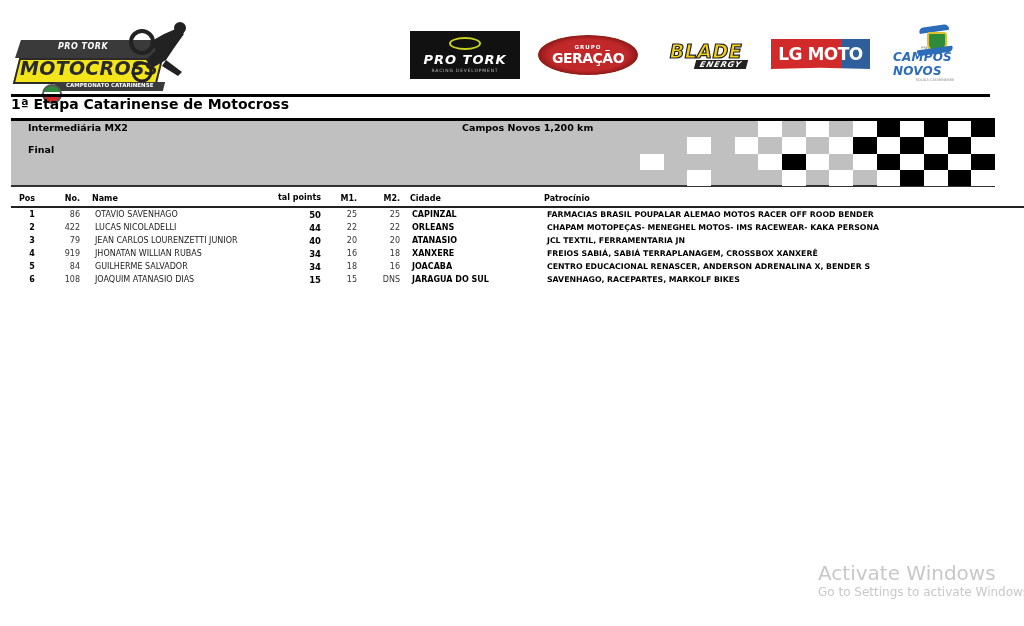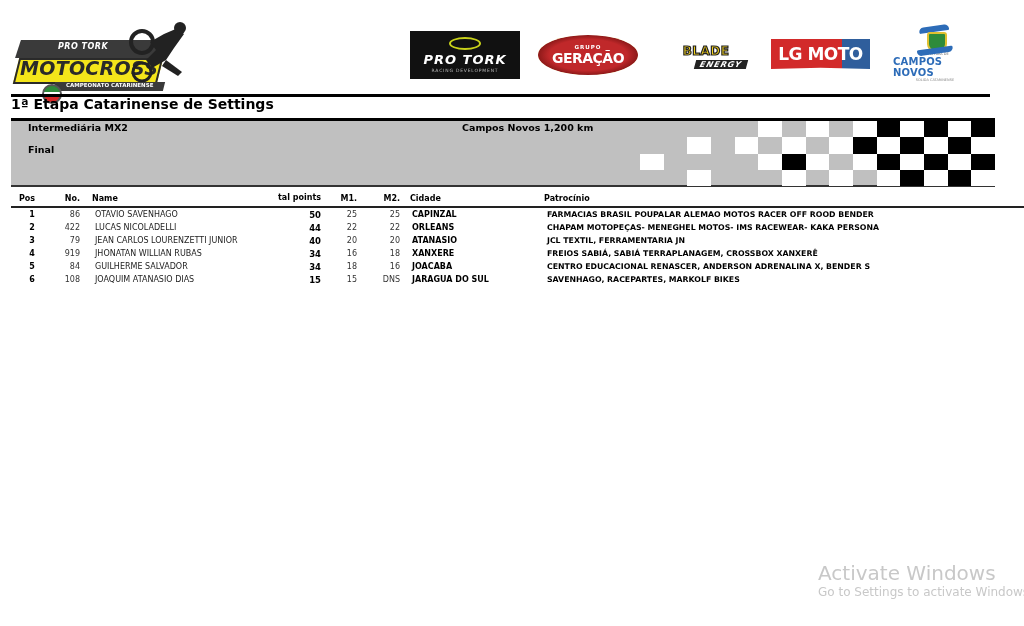--- a/index.html
+++ b/index.html
@@ -46,40 +46,40 @@
   #sponsor-protork .tag { color: #bbb; font-size: 4.5px; letter-spacing: 0.8px; margin-top: 1px; }
   #sponsor-geracao {
     left: 538px; top: 35px; width: 100px; height: 40px; border-radius: 50%;
     background: radial-gradient(ellipse at center, #c0282a 55%, #8f1a1a 70%, #d9a640 72%, #b8862a 80%);
     flex-direction: column;
   }
   #sponsor-geracao .small { color: #fff; font-size: 5.5px; font-weight: bold; letter-spacing: 1px; }
   #sponsor-geracao .big { color: #fff; font-size: 14px; font-weight: bold; letter-spacing: -0.5px; }
   #sponsor-blade { left: 652px; top: 38px; width: 108px; height: 34px; flex-direction: column; }
   #sponsor-blade .big {
-    font-size: 12px; font-weight: bold; color: #f3d11a;
+    font-size: 19px; font-weight: bold; font-style: italic; color: #f3d11a;
     -webkit-text-stroke: 1.2px #222; letter-spacing: 0.5px; line-height: 18px;
   }
   #sponsor-blade .small {
     background: #222; color: #fff; font-size: 8px; font-weight: bold; font-style: italic;
     padding: 0 5px; transform: skewX(-15deg); margin-left: 30px; letter-spacing: 1px;
   }
   #sponsor-lgmoto {
     left: 771px; top: 39px; width: 99px; height: 30px;
     background: linear-gradient(90deg, #d22a2a 0 72%, #2f5e9c 72%);
     color: #fff; font-size: 17px; font-weight: bold; letter-spacing: -0.5px;
     clip-path: polygon(0 0, 100% 0, 100% 100%, 50% 96%, 0 100%);
   }
   #sponsor-campos { left: 893px; top: 24px; width: 84px; height: 58px; flex-direction: column; }
   #sponsor-campos .emblem { position: relative; width: 52px; height: 34px; }
   #sponsor-campos .swoosh1 { position: absolute; left: 10px; top: 2px; width: 30px; height: 6px; background: #2d6cb8; border-radius: 6px 6px 2px 2px; transform: rotate(-8deg); }
   #sponsor-campos .swoosh2 { position: absolute; left: 8px; top: 24px; width: 36px; height: 6px; background: #2d6cb8; border-radius: 2px 2px 6px 6px; transform: rotate(-8deg); }
   #sponsor-campos .shield { position: absolute; left: 18px; top: 8px; width: 16px; height: 16px; background: #2e8b3a; border: 2px solid #e0c030; border-radius: 3px 3px 8px 8px; }
   #sponsor-campos .pre { font-size: 3.5px; color: #666; margin-top: 2px; }
-  #sponsor-campos .name { font-size: 10px; font-weight: bold; color: #2d6cb8; letter-spacing: 0.2px; }
+  #sponsor-campos .name { font-size: 12px; font-weight: bold; color: #2d6cb8; letter-spacing: 0.2px; font-style: italic; }
   #sponsor-campos .post { font-size: 3.5px; color: #888; }
 
   
   #top-rule { left: 11px; top: 94px; width: 979px; height: 3px; background: #000; }
   #page-title { left: 11px; top: 96px; font-size: 14px; font-weight: bold; line-height: 17px; }
 
   
   #race-band { left: 11px; top: 118px; width: 984px; height: 69px; background: #c0c0c0;
     border-top: 3px solid #000; border-bottom: 2px solid #333; box-sizing: border-box; }
   #band-category { left: 28px; top: 122px; font-size: 9.5px; font-weight: bold; }
@@ -166,21 +166,21 @@
     <div class="swoosh1"></div>
       <div class="shield"></div>
       <div class="swoosh2"></div>
   </div>
   <span class="pre">PREFEITURA DE</span>
   <span class="name">CAMPOS NOVOS</span>
   <span class="post">SOLIDA CATARINENSE</span>
 </div>
 
 <div id="top-rule" class="abs"></div>
-<div id="page-title" class="abs">1ª Etapa Catarinense de Settings</div>
+<div id="page-title" class="abs">1ª Etapa Catarinense de Motocross</div>
 
 <div id="race-band" class="abs"></div>
 <div id="band-category" class="abs">Intermediária MX2</div>
 <div id="band-session" class="abs">Final</div>
 <div id="band-location" class="abs">Campos Novos 1,200 km</div>
 <div id="checker" class="abs">
     <div class="c g"></div>
     <div class="c g"></div>
     <div class="c g"></div>
     <div class="c g"></div>

